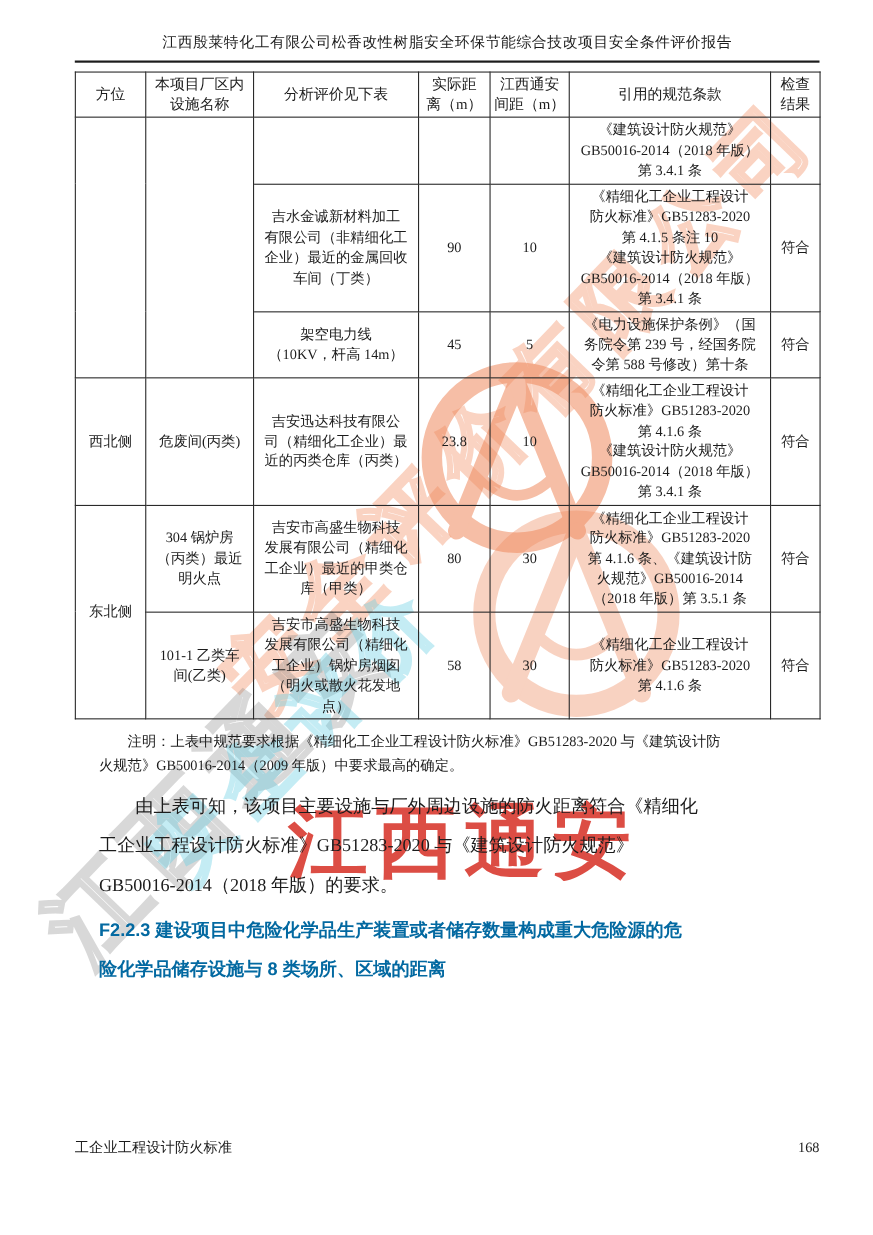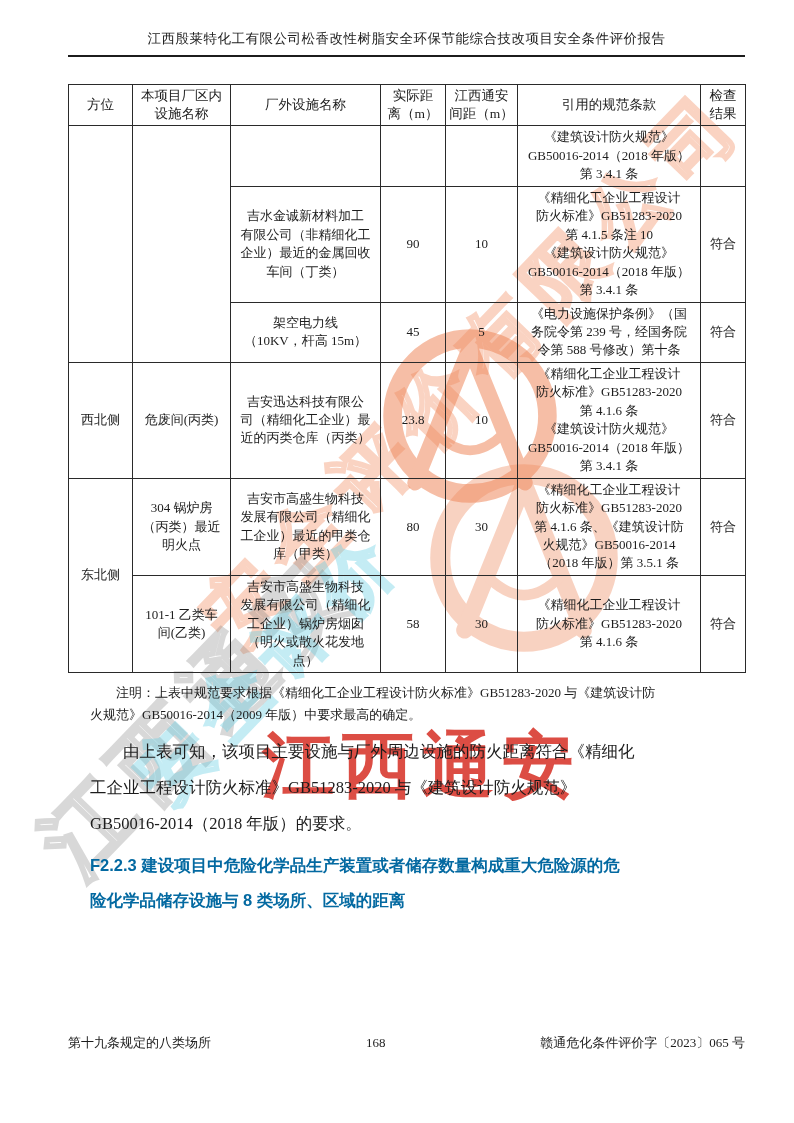--- a/index.html
+++ b/index.html
@@ -42,21 +42,21 @@
     font-weight:bold;font-size:72px;letter-spacing:8px;
     color:rgba(212,38,27,.82);white-space:nowrap;
   }
   
   .content{position:relative;z-index:2;padding:30px 49px 0 68px;}
   .doc-header{
     text-align:center;font-size:13.5px;letter-spacing:.5px;
     padding-bottom:7px;border-bottom:2px solid #1c1c1c;
   }
   table.dist{
-    margin-top:27px;border-collapse:collapse;table-layout:fixed;
+    margin-top:8px;border-collapse:collapse;table-layout:fixed;
     width:677px;background:transparent;
   }
   table.dist td{
     border:1px solid #2a2a2a;text-align:center;vertical-align:middle;
     font-size:13px;line-height:1.42;padding:2px 3px;
     white-space:pre-line;word-break:break-all;
   }
   tr.hrow td{font-size:13.5px;line-height:1.35;}
   .note{
     margin:9px 26px 0 22px;font-size:13px;line-height:1.7;
@@ -118,21 +118,21 @@
         <col style="width:65px">
           <col style="width:72px">
           <col style="width:183px">
         <col style="width:45px">
       </colgroup>
       <tbody>
         <tr class="hrow" style="height:36px">
           <td>方位</td>
           <td>本项目厂区内
 设施名称</td>
-          <td>厂外设施名称</td>
+          <td>分析评价见下表</td>
           <td>实际距
 离（m）</td>
           <td>江西通安
 间距（m）</td>
           <td>引用的规范条款</td>
           <td>检查
 结果</td>
         </tr>
         <tr style="height:55px">
           <td rowspan="3"></td>
@@ -155,21 +155,21 @@
           <td>《精细化工企业工程设计
 防火标准》GB51283-2020
 第 4.1.5 条注 10
 《建筑设计防火规范》
 GB50016-2014（2018 年版）
 第 3.4.1 条</td>
           <td>符合</td>
         </tr>
         <tr style="height:57px">
           <td>架空电力线
-（10KV，杆高 15m）</td>
+（10KV，杆高 14m）</td>
           <td>45</td>
           <td>5</td>
           <td>《电力设施保护条例》（国
 务院令第 239 号，经国务院
 令第 588 号修改）第十条</td>
           <td>符合</td>
         </tr>
         <tr style="height:109px">
           <td>西北侧</td>
           <td>危废间(丙类)</td>
@@ -229,18 +229,17 @@
 工企业工程设计防火标准》GB51283-2020 与《建筑设计防火规范》
 GB50016-2014（2018 年版）的要求。</div>
 
     <div class="heading">F2.2.3 建设项目中危险化学品生产装置或者储存数量构成重大危险源的危
 险化学品储存设施与 8 类场所、区域的距离</div>
 
 
   </div>
 
   <div class="doc-footer">
-    <span class="fc">第十九条规定的八类场所</span>
+    <span class="fc">工企业工程设计防火标准</span>
     <span class="fc">168</span>
-    <span class="fc">赣通危化条件评价字〔2023〕065 号</span>
   </div>
 
 </div>
 
 </body></html>

